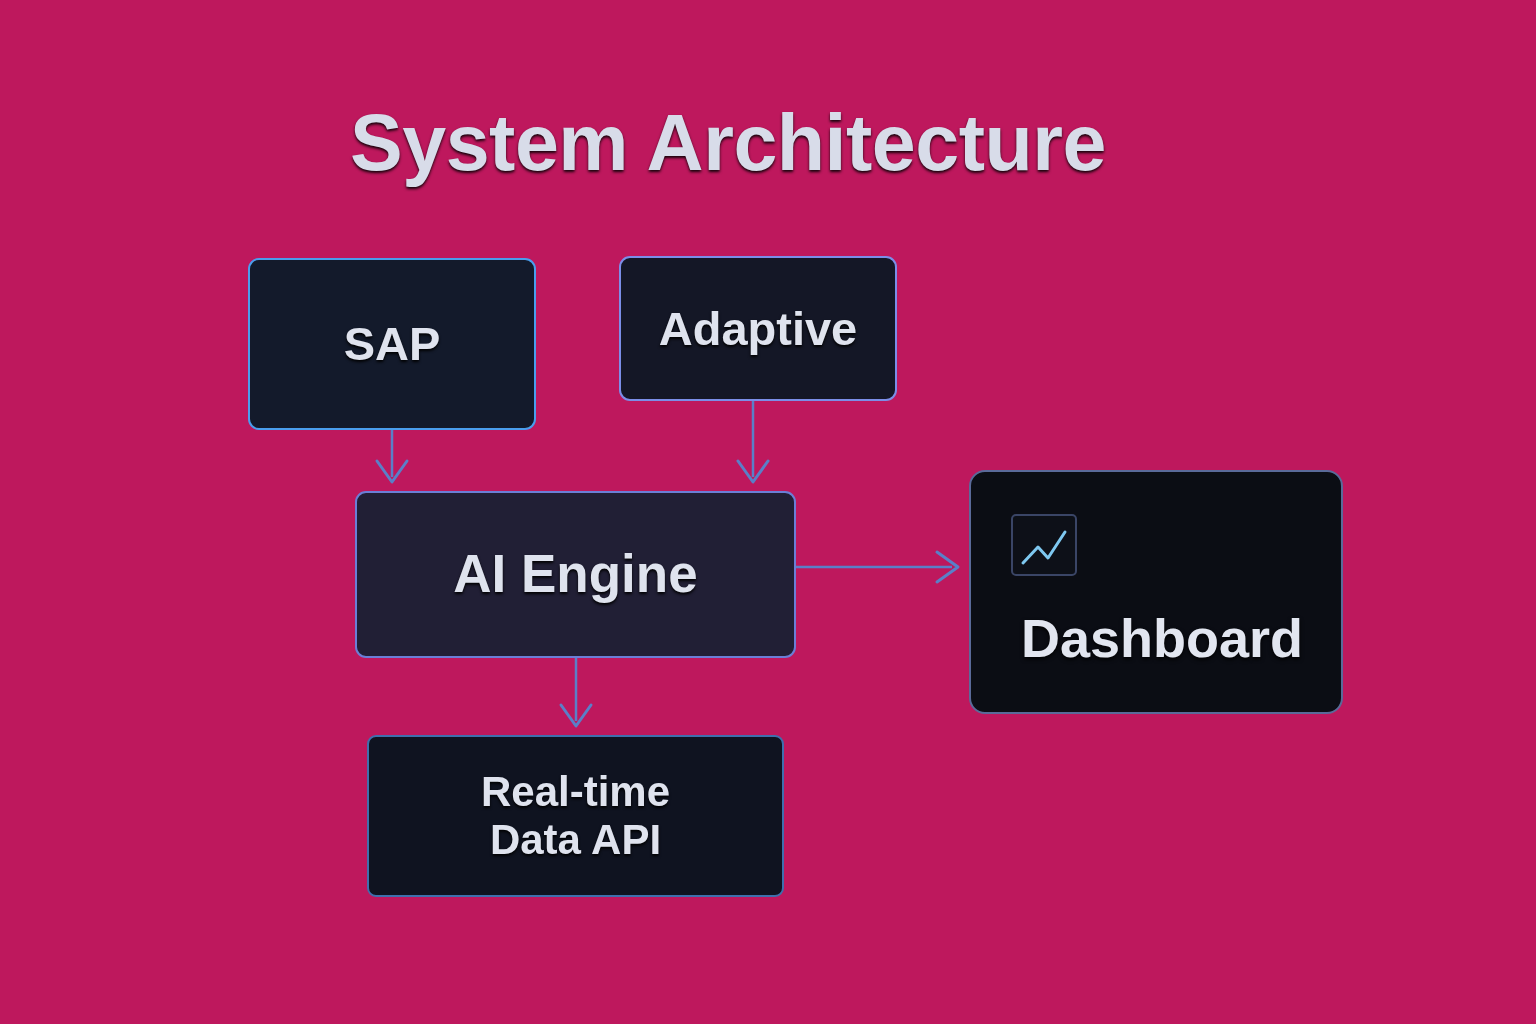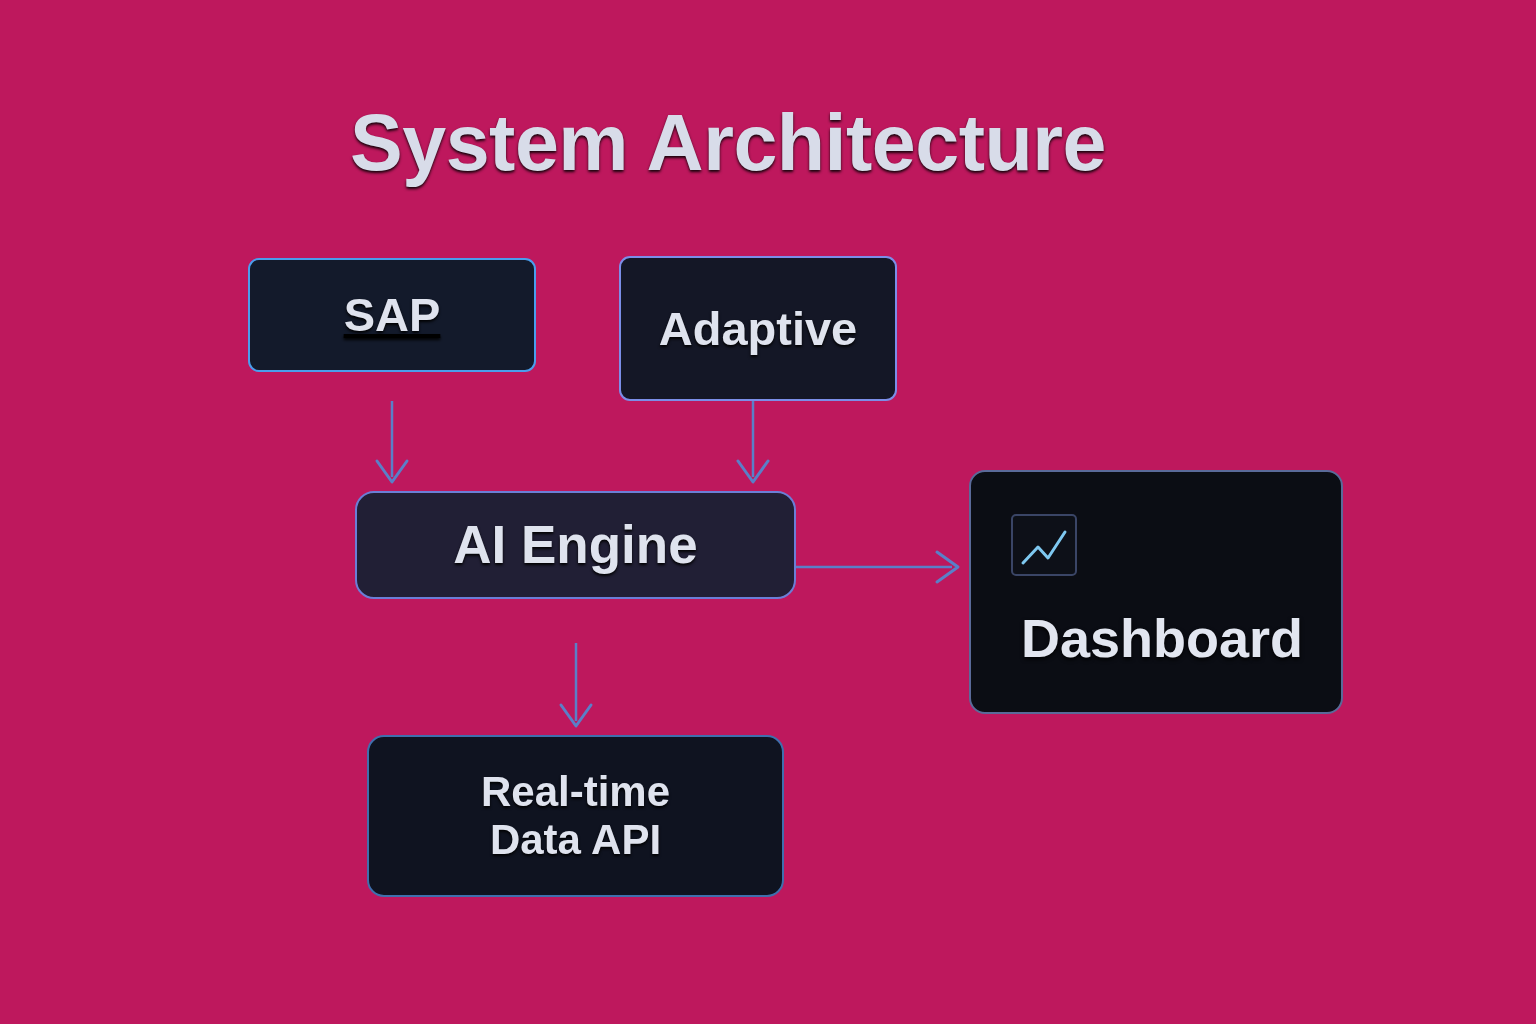--- a/index.html
+++ b/index.html
@@ -44,59 +44,58 @@
   .node-label {
     color: #dfe3ee;
     text-shadow: 0 2px 3px rgba(0,0,0,0.95);
     line-height: 1.14;
     white-space: pre-line;
   }
 
   
   #node-sap {
     left: 248px; top: 258px;
-    width: 288px; height: 114px;
+    width: 288px; height: 172px;
     border-width: 2.5px;
     border-color: #4a9eed;
     border-radius: 11px;
     background: #131a2b;
-    text-decoration: underline;
   }
   #node-sap .node-label { font-size: 47px; font-weight: 600; }
 
   
   #node-adaptive {
     left: 619px; top: 256px;
     width: 278px; height: 145px;
     border-width: 2.5px;
     border-color: #7b8ee8;
     border-radius: 11px;
     background: #141726;
     text-align: right;
   }
   #node-adaptive .node-label { font-size: 47px; font-weight: 600; }
 
   
   #node-ai-engine {
     left: 355px; top: 491px;
-    width: 441px; height: 108px;
+    width: 441px; height: 167px;
     border-width: 2.5px;
     border-color: #6b7ed6;
-    border-radius: 19px;
+    border-radius: 11px;
     background: #211f35;
   }
   #node-ai-engine .node-label { font-size: 53px; font-weight: 600; }
 
   
   #node-realtime-api {
     left: 367px; top: 735px;
     width: 417px; height: 162px;
     border-width: 2.5px;
     border-color: #3f6fad;
-    border-radius: 17px;
+    border-radius: 9px;
     background: #0f1320;
   }
   #node-realtime-api .node-label { font-size: 42px; font-weight: 700; }
 
   
   #node-dashboard {
     left: 969px; top: 446px;
     width: 374px; height: 244px;
     border-width: 2px;
     border-color: #5a6a99;

